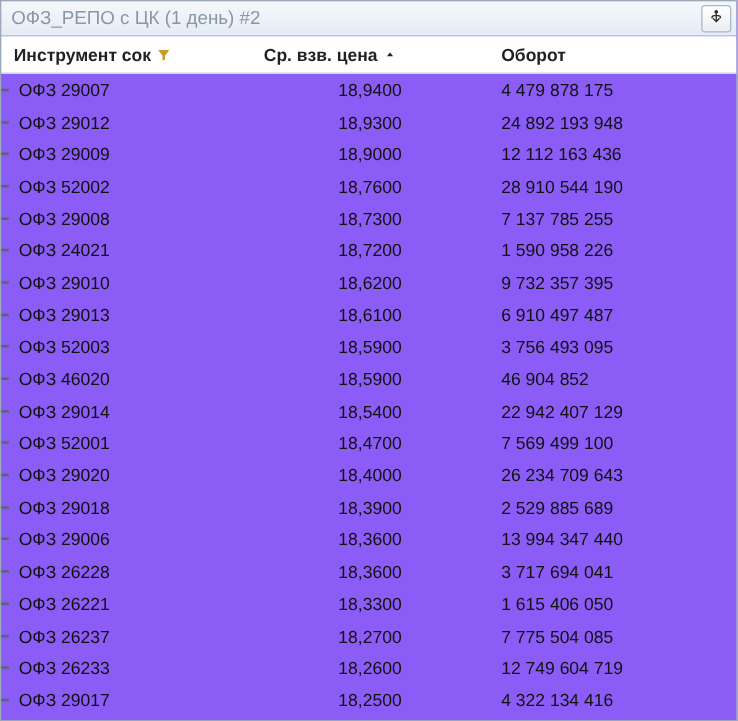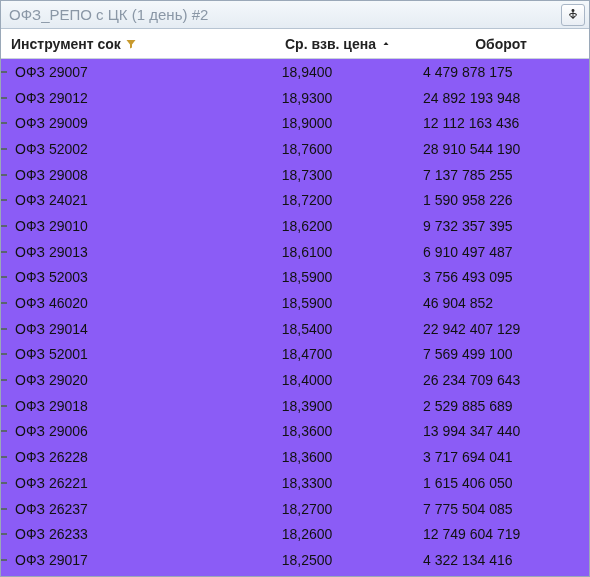--- a/index.html
+++ b/index.html
@@ -22,33 +22,32 @@
     border-radius: 3px;
     display: flex; align-items: center; justify-content: center;
     cursor: pointer;
   }
   .titlebar .pinbtn svg { width: 12px; height: 12px; }
 
   .header-row, .data-row {
     display: grid;
     grid-template-columns: 200px 190px 1fr;
     align-items: center;
-    gap: 11px;
   }
   .header-row {
     height: 30px;
     border-bottom: 1px solid #c9d2db;
     background: #ffffff;
     font-weight: 600;
     color: #222;
   }
   .hcell { display: flex; align-items: center; gap: 4px; padding: 0 10px; height: 100%; }
   .hcell.instrument { justify-content: flex-start; font-weight: 700; }
-  .hcell.price { justify-content: flex-end; }
-  .hcell.turnover { justify-content: center; }
+  .hcell.price { }
+  .hcell.turnover { }
   .filter-icon svg, .sort-icon svg { width: 12px; height: 12px; display: block; }
 
   .body { flex: 1; overflow: hidden; }
   .data-row {
     height: 25.7px;
     color: #111;
     position: relative;
   }
   .data-row .tick {
     position: absolute; left: 0; top: 50%; transform: translateY(-50%);

